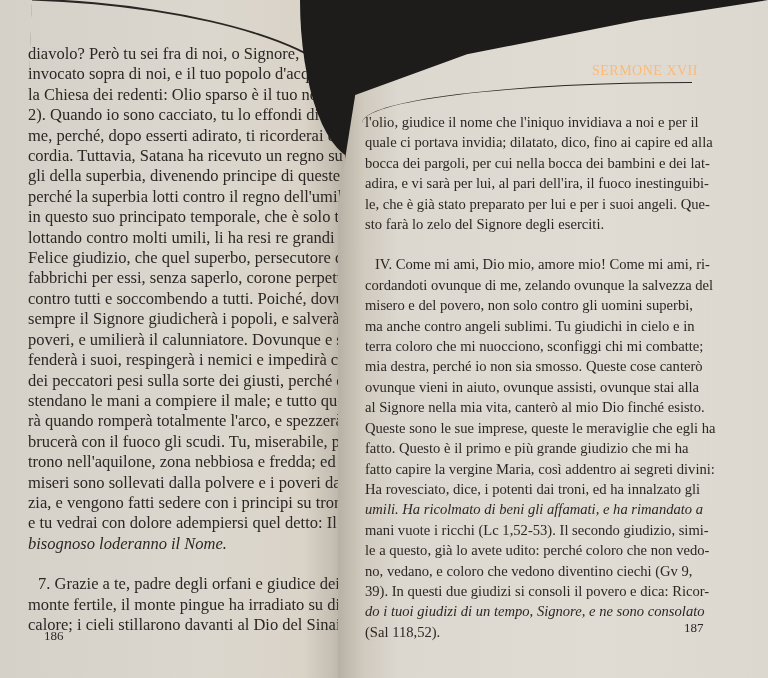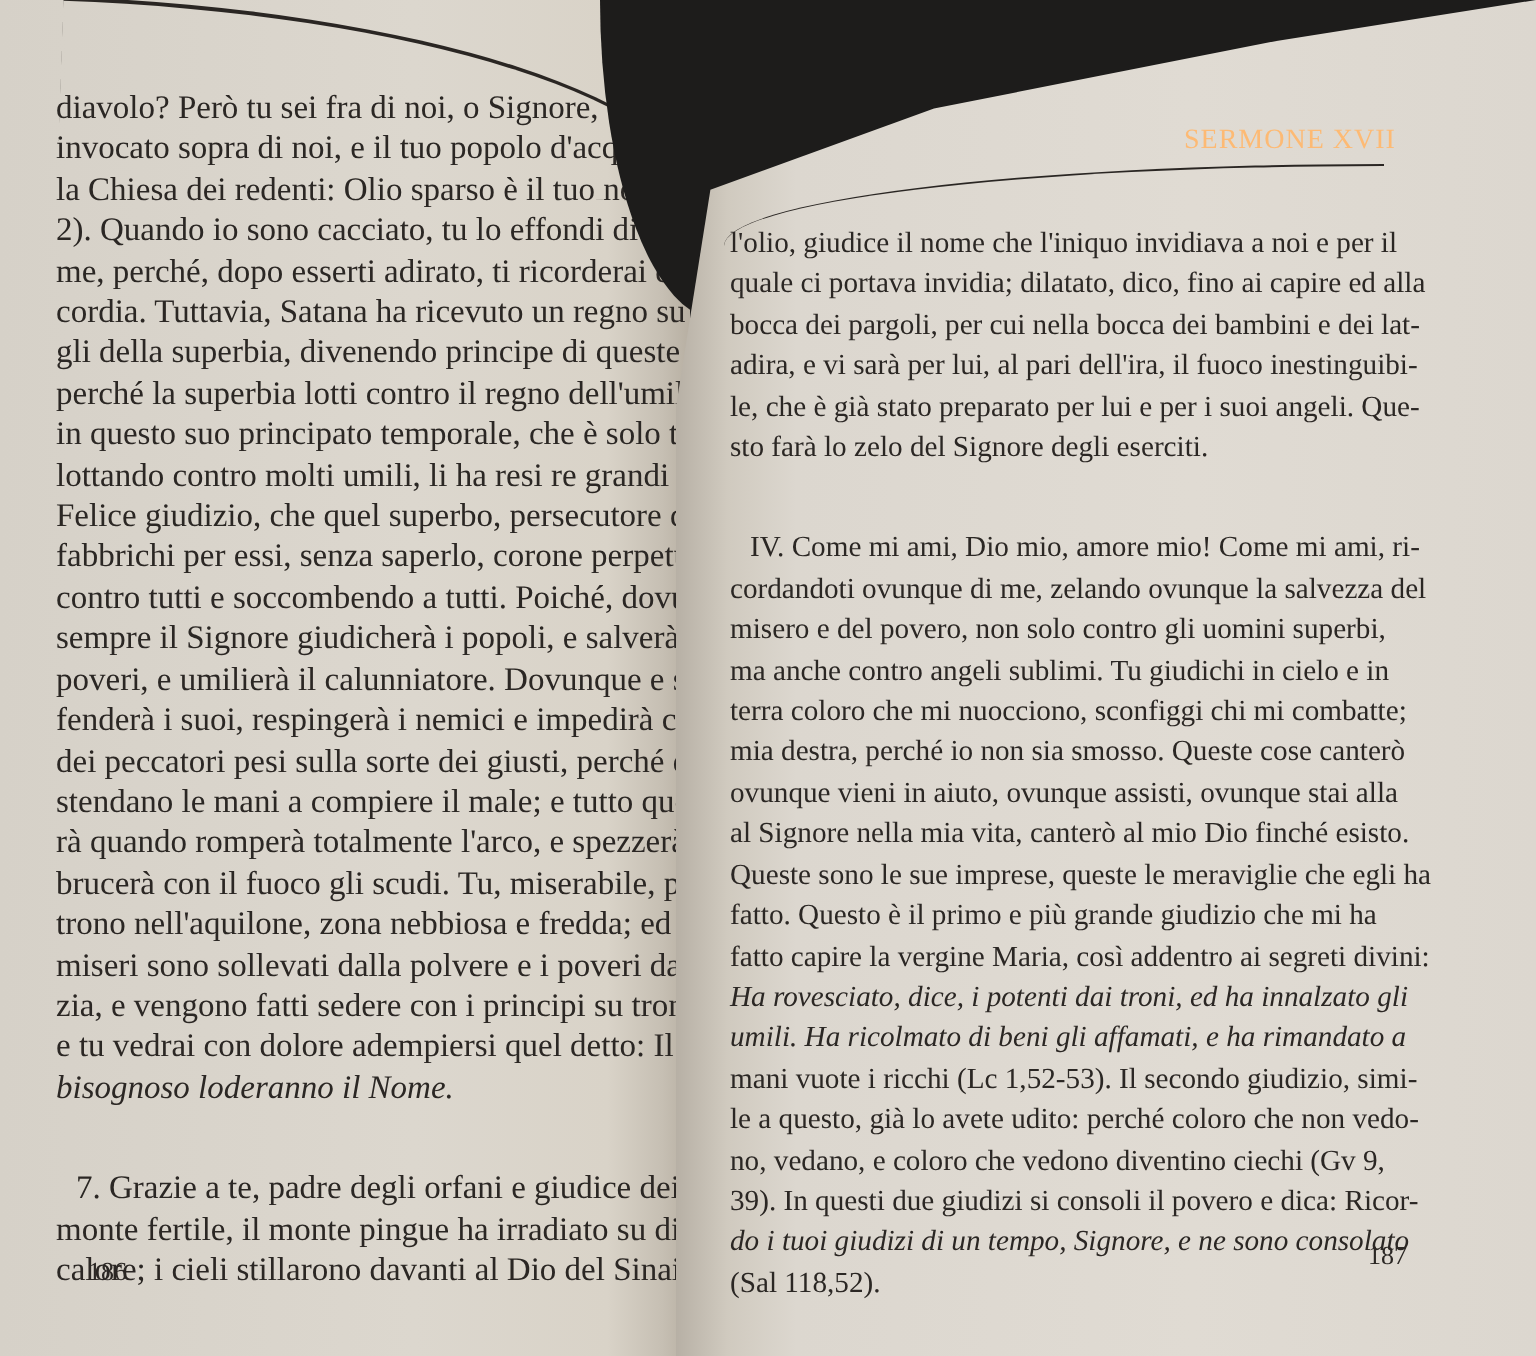--- a/index.html
+++ b/index.html
@@ -40,21 +40,21 @@
     }
     .text-left {
       position: absolute; left: 28px; top: 44px; width: 330px;
       font-size: 16.5px; line-height: 20.4px;
     }
     .text-right {
       position: absolute; left: 365px; top: 112px; width: 330px;
       font-size: 14.6px; line-height: 20.4px;
     }
     .line { white-space: nowrap; display: block; }
-    .ind { padding-left: 10px; margin-top: 10px; }
+    .ind { padding-left: 10px; }
     .gap { height: 20px; }
     .gap-left { height: 20px; }
     .pageno-left { position: absolute; left: 44px; top: 628px; font-size: 13px; }
     .pageno-right { position: absolute; left: 684px; top: 620px; font-size: 13px; }
     
     .text-left .line { transform-origin: left center; }
   </style>
 </head>
 <body>
 
@@ -113,21 +113,21 @@
     <span class="line">cordandoti ovunque di me, zelando ovunque la salvezza del</span>
     <span class="line">misero e del povero, non solo contro gli uomini superbi,</span>
     <span class="line">ma anche contro angeli sublimi. Tu giudichi in cielo e in</span>
     <span class="line">terra coloro che mi nuocciono, sconfiggi chi mi combatte;</span>
     <span class="line">mia destra, perché io non sia smosso. Queste cose canterò</span>
     <span class="line">ovunque vieni in aiuto, ovunque assisti, ovunque stai alla</span>
     <span class="line">al Signore nella mia vita, canterò al mio Dio finché esisto.</span>
     <span class="line">Queste sono le sue imprese, queste le meraviglie che egli ha</span>
     <span class="line">fatto. Questo è il primo e più grande giudizio che mi ha</span>
     <span class="line">fatto capire la vergine Maria, così addentro ai segreti divini:</span>
-    <span class="line" style="font-style:italic">Ha rovesciato, dice, i potenti dai troni, ed ha innalzato gli</span>
+    <span class="line" style="">Ha rovesciato, dice, i potenti dai troni, ed ha innalzato gli</span>
     <span class="line" style="font-style:italic">umili. Ha ricolmato di beni gli affamati, e ha rimandato a</span>
     <span class="line">mani vuote i ricchi (Lc 1,52-53). Il secondo giudizio, simi-</span>
     <span class="line">le a questo, già lo avete udito: perché coloro che non vedo-</span>
     <span class="line">no, vedano, e coloro che vedono diventino ciechi (Gv 9,</span>
     <span class="line">39). In questi due giudizi si consoli il povero e dica: Ricor-</span>
     <span class="line" style="font-style:italic">do i tuoi giudizi di un tempo, Signore, e ne sono consolato</span>
     <span class="line">(Sal 118,52).</span>
     <div class="gap"></div>
 
   </div>

